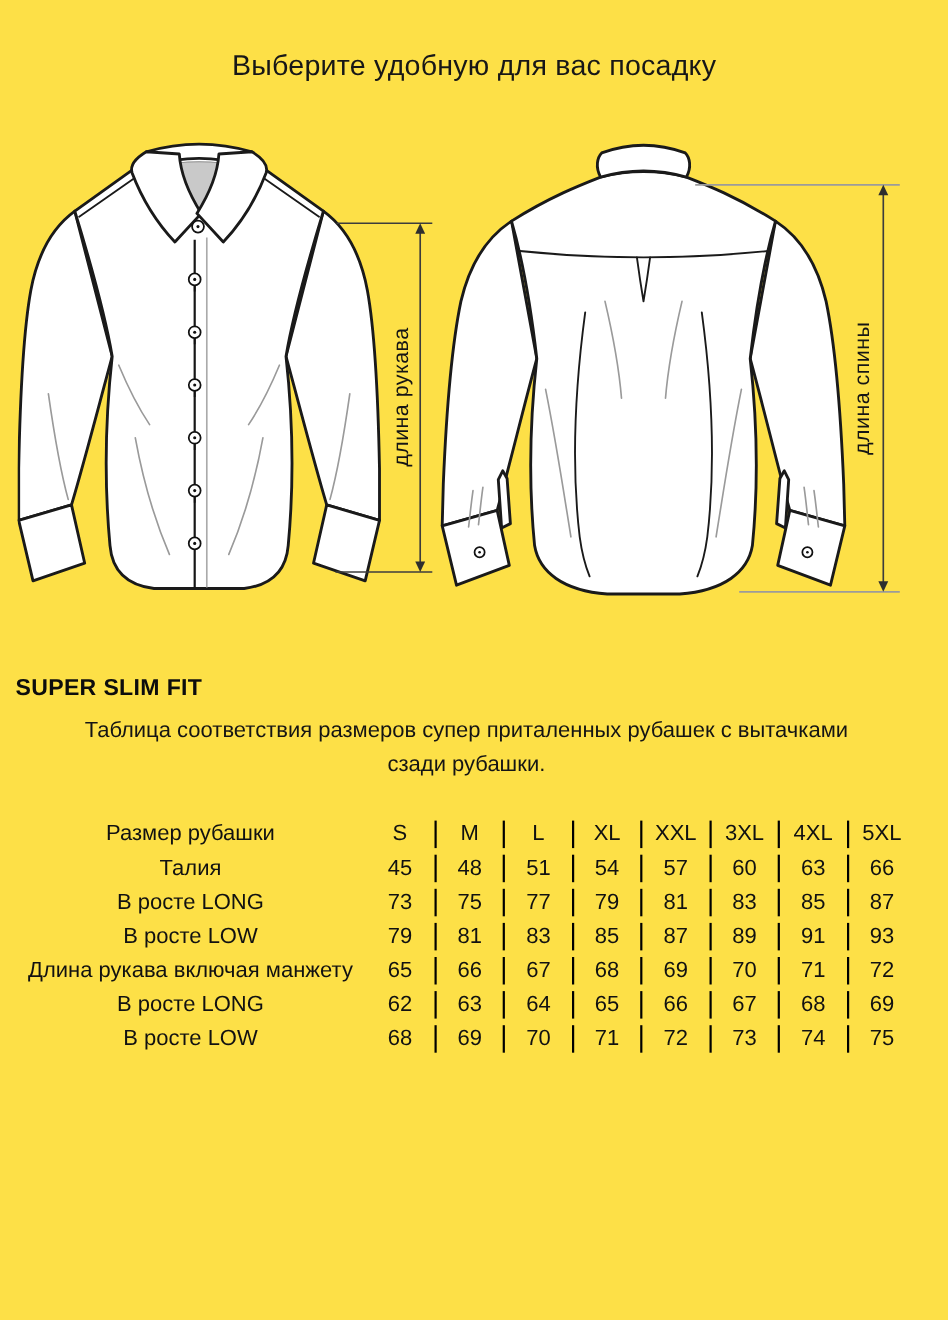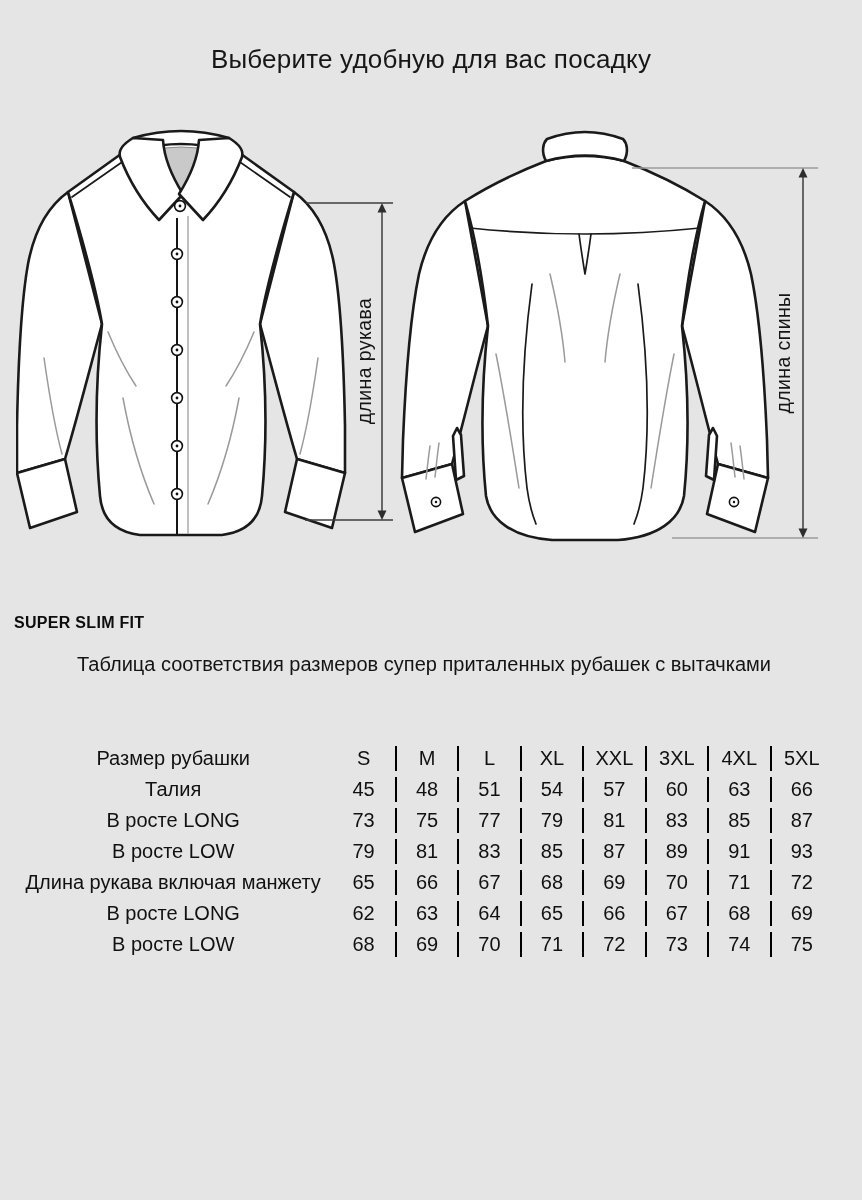--- a/index.html
+++ b/index.html
@@ -2,21 +2,21 @@
 <html><head>
 <meta charset="utf-8">
 <style>
   * { margin:0; padding:0; box-sizing:border-box; }
   html,body { background:#fff; }
   body {
     width:862px; height:1200px;
     font-family:"Liberation Sans", sans-serif;
     color:#141414; position:relative; overflow:hidden;
   }
-  .page { position:absolute; left:0; top:0; width:862px; height:1200px; background:#e5e5e5; }
+  .page { position:absolute; left:0; top:0; width:862px; height:1200px; background:#fde047; }
 
   .title {
     position:absolute; top:44px; left:0; width:862px;
     text-align:center; font-size:26px; font-weight:400; color:#171717;
     letter-spacing:0.2px;
   }
 
   svg.front { position:absolute; left:16px;  top:116px; }
   svg.back  { position:absolute; left:400px; top:116px; }
 
@@ -30,21 +30,21 @@
   svg .refline-gray { fill:none; stroke:#9b9b9b; stroke-width:1.6; }
   svg .dimline { fill:none; stroke:#3c3c3c; stroke-width:1.5; }
   svg .arrowhead { fill:#2e2e2e; stroke:none; }
   svg text {
     font-family:"Liberation Sans", sans-serif;
     font-size:19.5px; fill:#151515; letter-spacing:0.4px;
   }
 
   .fit-heading {
     position:absolute; left:14px; top:614px;
-    font-size:16px; font-weight:700; letter-spacing:0.3px; color:#0d0d0d;
+    font-size:21px; font-weight:700; letter-spacing:0.3px; color:#0d0d0d;
   }
   .fit-desc {
     position:absolute; left:14px; top:649px;
     font-size:20px; line-height:31px; color:#141414; width:820px;text-align:center;
   }
 
   table.sizes {
     position:absolute; left:14px; top:740px; width:818px;
     border-collapse:separate; border-spacing:0 6px;
     font-size:20px; color:#111111;
@@ -188,20 +188,21 @@
       <polygon class="arrowhead" points="403,52 398.5,61.5 407.5,61.5"></polygon>
       <polygon class="arrowhead" points="403,422 398.5,412.5 407.5,412.5"></polygon>
       <text x="385" y="237" transform="rotate(-90 385 237)" text-anchor="middle" dominant-baseline="middle">длина спины</text>
     </g>
   </svg>
 
   <div class="fit-heading">SUPER SLIM FIT</div>
 
   <div class="fit-desc">
     <div>Таблица соответствия размеров супер приталенных рубашек с вытачками</div>
+    <div>сзади рубашки.</div>
   </div>
 
   <table class="sizes">
     <tbody>
         <tr>
           <td class="row-label">Размер рубашки</td>
           <td class="cell">S</td>
           <td class="cell">M</td>
           <td class="cell">L</td>
           <td class="cell">XL</td>

